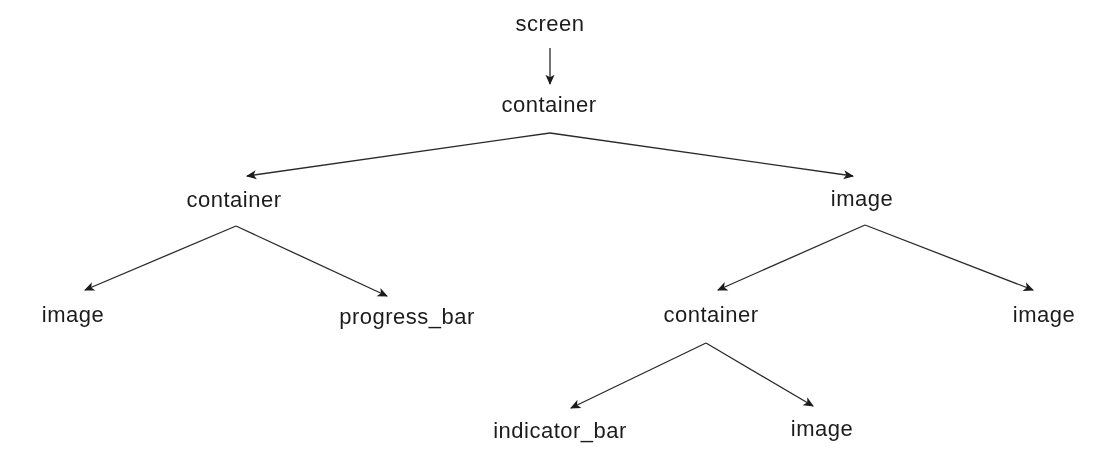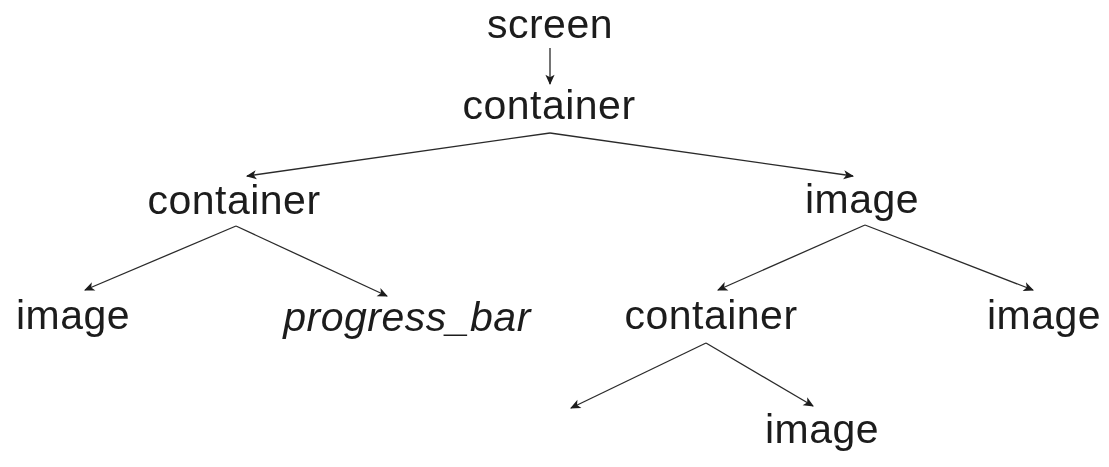--- a/index.html
+++ b/index.html
@@ -24,21 +24,21 @@
     display: block;
   }
   .edges-svg line {
     stroke: #2a2a2a;
     stroke-width: 1.3;
   }
   .node {
     position: absolute;
     transform: translate(-50%, -50%);
     color: #1c1c1c;
-    font-size: 41px;
+    font-size: 22px;
     font-weight: 400;
     letter-spacing: 0.5px;
     white-space: nowrap;
     line-height: 1;
   }
 </style>
 </head>
 <body>
 
 <div class="stage">
@@ -63,22 +63,23 @@
   <div class="node" style="left:550px; top:24px;">screen</div>
 
   <div class="node" style="left:549px; top:105px;">container</div>
 
   <div class="node" style="left:234px; top:200px;">container</div>
 
   <div class="node" style="left:862px; top:199px;">image</div>
 
   <div class="node" style="left:73px; top:315px;">image</div>
 
-  <div class="node" style="left:407px; top:317px;font-style:italic;">progress_bar</div>
+  <div class="node" style="left:407px; top:317px;">progress_bar</div>
 
   <div class="node" style="left:711px; top:315px;">container</div>
 
   <div class="node" style="left:1044px; top:315px;">image</div>
 
+  <div class="node" style="left:560px; top:431px;">indicator_bar</div>
 
   <div class="node" style="left:822px; top:429px;">image</div>
 
 </div>
 
 </body></html>

